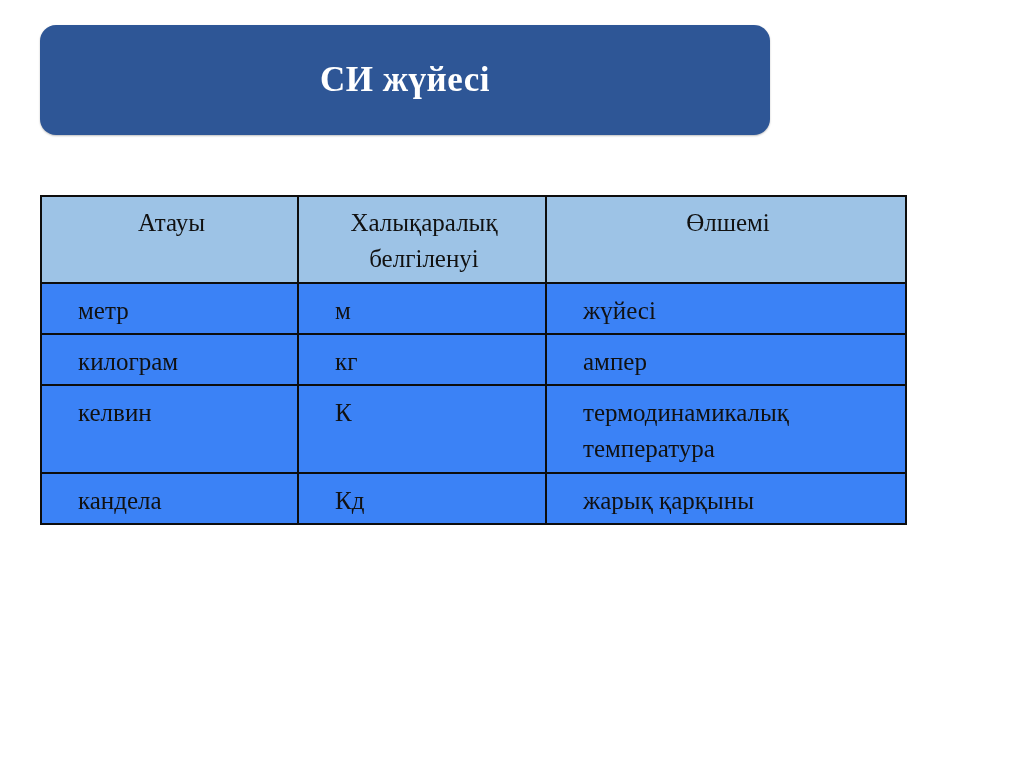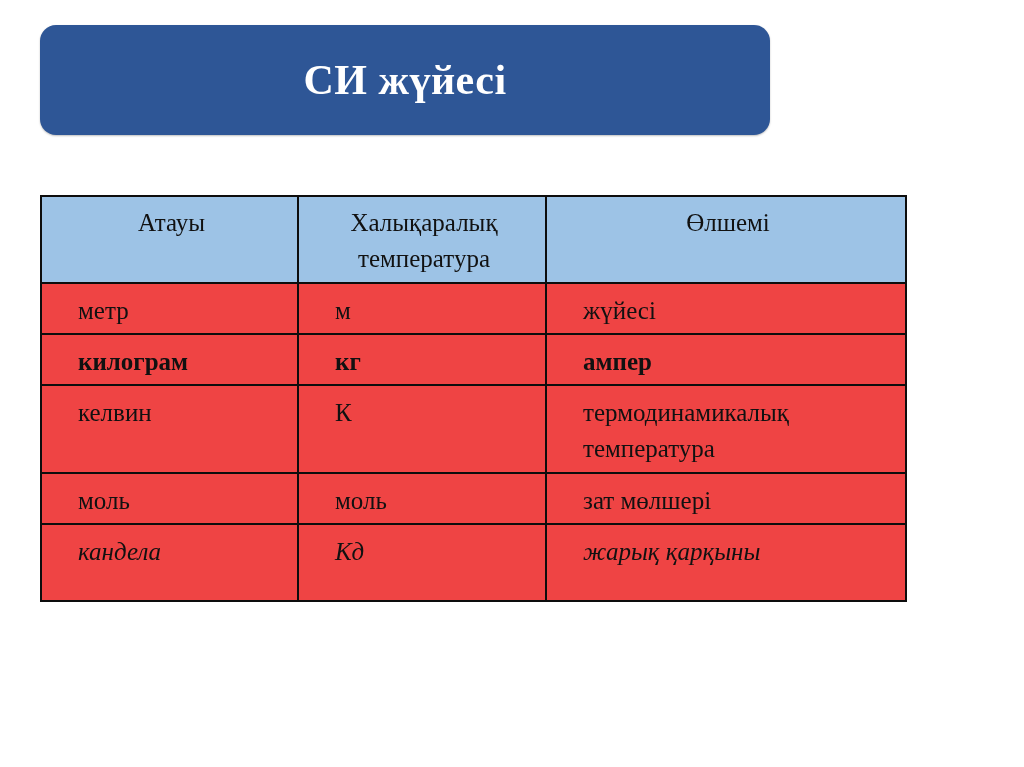--- a/index.html
+++ b/index.html
@@ -25,21 +25,21 @@
     height: 110px;
     background: #2e5696;
     border-radius: 16px;
     display: flex;
     align-items: center;
     justify-content: center;
     box-shadow: 0 1px 2px rgba(0,0,0,0.25);
   }
   .banner .title {
     color: #ffffff;
-    font-size: 42px;
+    font-size: 35px;
     font-weight: bold;
     letter-spacing: 0.5px;
   }
 
   
   table.si-table {
     position: absolute;
     left: 40px;
     top: 195px;
     width: 865px;
@@ -59,25 +59,25 @@
     font-weight: normal;
     overflow: hidden;
   }
   .si-table thead th {
     background: #9dc3e6;
     text-align: center;
     height: 77px;
     padding: 8px 2px 4px 6px;
     box-sizing: border-box;
   }
-  .si-table td { text-align: left; background: #ef4444; padding-left: 36px; }
+  .si-table td { text-align: left; background: #3b82f6; padding-left: 36px; }
 
   
   .si-table tbody tr:nth-child(1) td { height: 46px; }
-  .si-table tbody tr:nth-child(2) td { height: 50px; font-weight: bold; }
+  .si-table tbody tr:nth-child(2) td { height: 50px; }
   .si-table tbody tr:nth-child(3) td { height: 50px; }
   .si-table tbody tr:nth-child(4) td { height: 48px; }
   .si-table tbody tr:nth-child(5) td { height: 77px; font-style: italic; }
   .si-table tbody tr:nth-child(6) td { height: 50px; }
   .si-table tbody tr:nth-child(7) td { height: 43px; }
   .si-table td, .si-table th { box-sizing: border-box; }
 </style>
 </head>
 <body>
 
@@ -87,44 +87,39 @@
 
 <table class="si-table">
   <colgroup>
     <col class="c1">
       <col class="c2">
       <col class="c3">
   </colgroup>
   <thead>
     <tr>
       <th>Атауы</th>
-      <th>Халықаралық температура</th>
+      <th>Халықаралық белгіленуі</th>
       <th>Өлшемі</th>
     </tr>
   </thead>
   <tbody>
     <tr>
       <td>метр</td>
       <td>м</td>
       <td>жүйесі</td>
     </tr>
     <tr>
       <td>килограм</td>
       <td>кг</td>
       <td>ампер</td>
     </tr>
     <tr>
       <td>келвин</td>
       <td>К</td>
       <td>термодинамикалық температура</td>
     </tr>
     <tr>
-      <td>моль</td>
-      <td>моль</td>
-      <td>зат мөлшері</td>
-    </tr>
-    <tr>
       <td>кандела</td>
       <td>Кд</td>
       <td>жарық қарқыны</td>
     </tr>
   </tbody>
 </table>
 
 </body></html>

